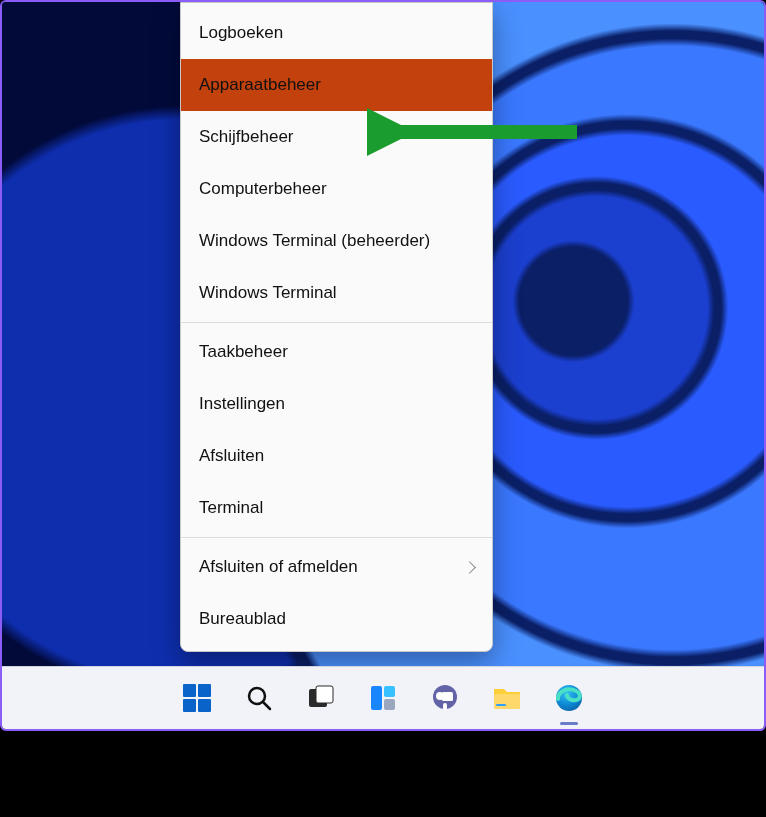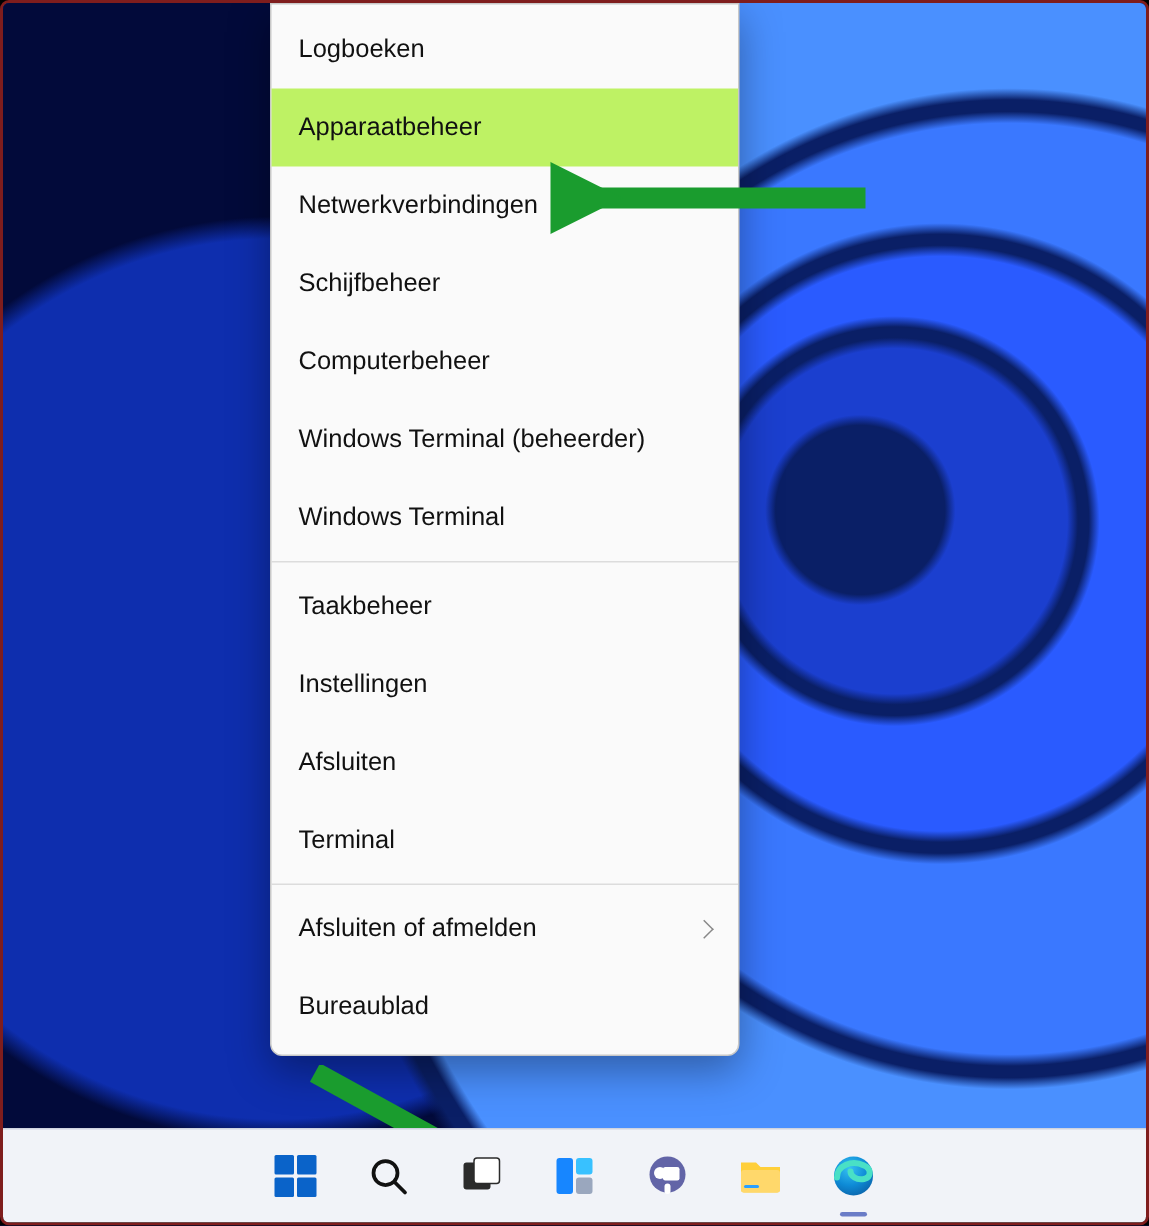--- a/index.html
+++ b/index.html
@@ -7,23 +7,23 @@
     padding: 0;
     width: 766px;
     height: 817px;
     overflow: hidden;
     font-family: "Segoe UI", sans-serif;
     background: #000;
   }
   .screen {
     position: relative;
     width: 766px;
-    height: 817px;
+    height: 731px;
     box-sizing: border-box;
-    border: 2px solid #7f1d1d;
+    border: 2px solid #8b5cf6;
     border-radius: 6px;
     overflow: hidden;
   }
   
   .wallpaper {
     position: absolute;
     inset: 0;
     bottom: 62px;
     background:
       radial-gradient(circle at 75% 45%, #0a1f66 0%, #0a1f66 8%, transparent 9%),
@@ -68,21 +68,21 @@
     padding: 0 18px;
     height: 52px;
     display: flex;
     align-items: center;
     justify-content: space-between;
     font-size: 17px;
     color: #111;
     cursor: default;
   }
   .menu-item.highlight {
-    background: #bef264;
+    background: #c2410c;
   }
   .menu-sep {
     height: 1px;
     background: #dcdcdc;
     margin: 3px 0;
   }
   .chevron {
     width: 8px; height: 8px;
     border-right: 1.5px solid #888;
     border-bottom: 1.5px solid #888;
@@ -119,23 +119,20 @@
 
   <div class="wallpaper"></div>
 
   <div class="power-menu">
 
     <div class="menu-item">
       <span>Logboeken</span>
     </div>
     <div class="menu-item highlight">
       <span>Apparaatbeheer</span>
-    </div>
-    <div class="menu-item">
-      <span>Netwerkverbindingen</span>
     </div>
     <div class="menu-item">
       <span>Schijfbeheer</span>
     </div>
     <div class="menu-item">
       <span>Computerbeheer</span>
     </div>
     <div class="menu-item">
       <span>Windows Terminal (beheerder)</span>
     </div>

